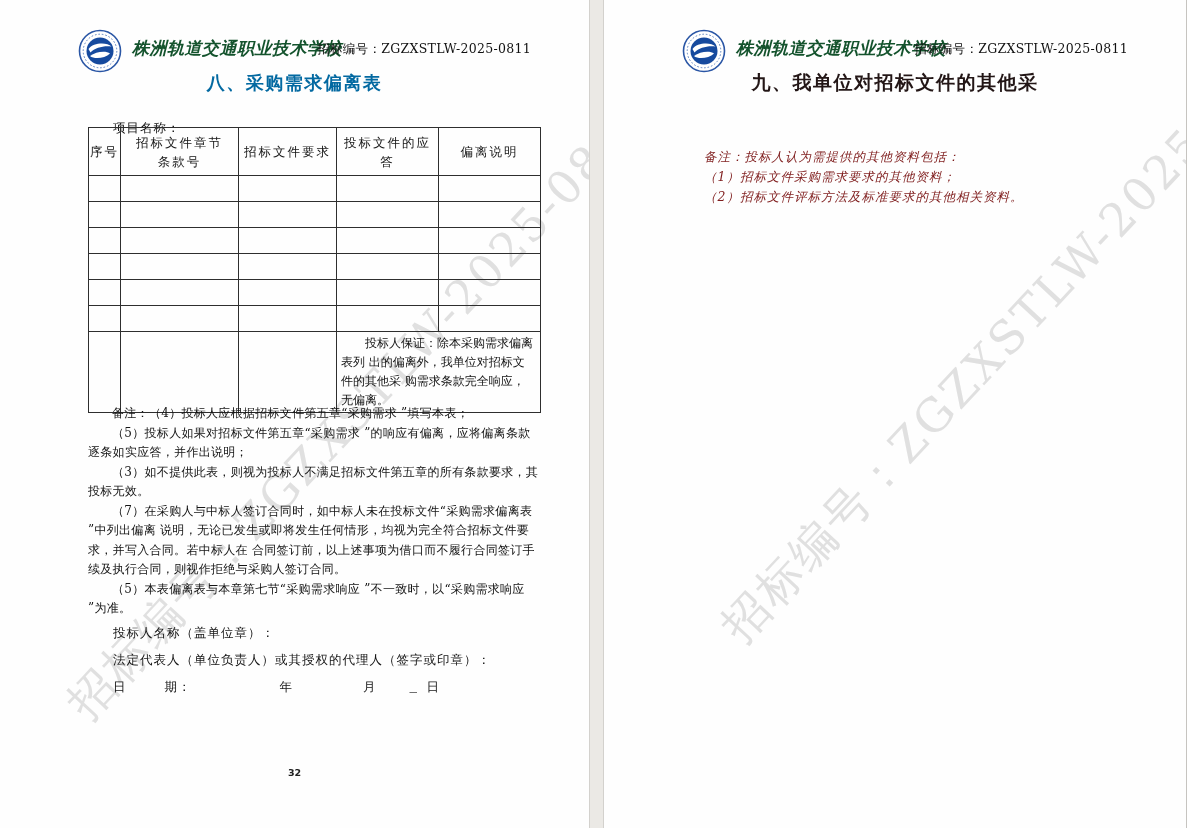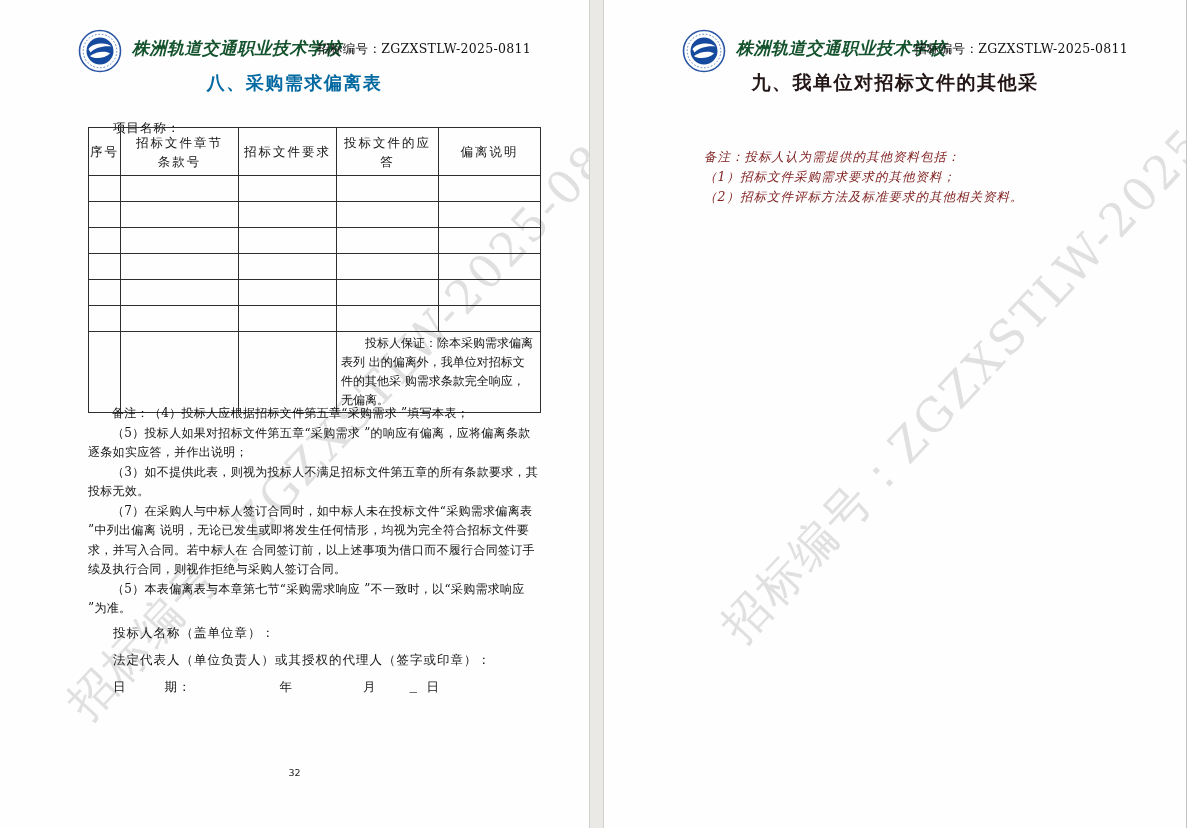--- a/index.html
+++ b/index.html
@@ -80,21 +80,21 @@
     font-size:12.5px; line-height:27px; letter-spacing:1px;font-family:Liberation Mono, monospace; }
   .signature .sig-line { margin-left:2em; white-space:nowrap; }
   .date-line { margin-left:2em; white-space:nowrap; }
   .dseg-1 { margin-left:38px; }
   .dseg-2 { margin-left:88px; }
   .dseg-3 { margin-left:70px; }
   .dseg-4 { margin-left:33px; }
 
   .page-number {
     position:absolute; bottom:50px; left:0; right:0; z-index:1;
-    text-align:center; font-size:9.5px; font-weight:normal; color:#222;
+    text-align:center; font-size:9.5px; font-weight:bold; color:#222;
     font-family:"DejaVu Sans","Liberation Sans",sans-serif;
   }
 
   
   .notes-right {
     position:absolute; top:147px; left:100px; width:440px; z-index:1;
     font-size:12.5px; line-height:20px; letter-spacing:1px; color:#7f1d1d;font-style:italic;
   }
   .notes-right p { margin:0; }
 </style>

